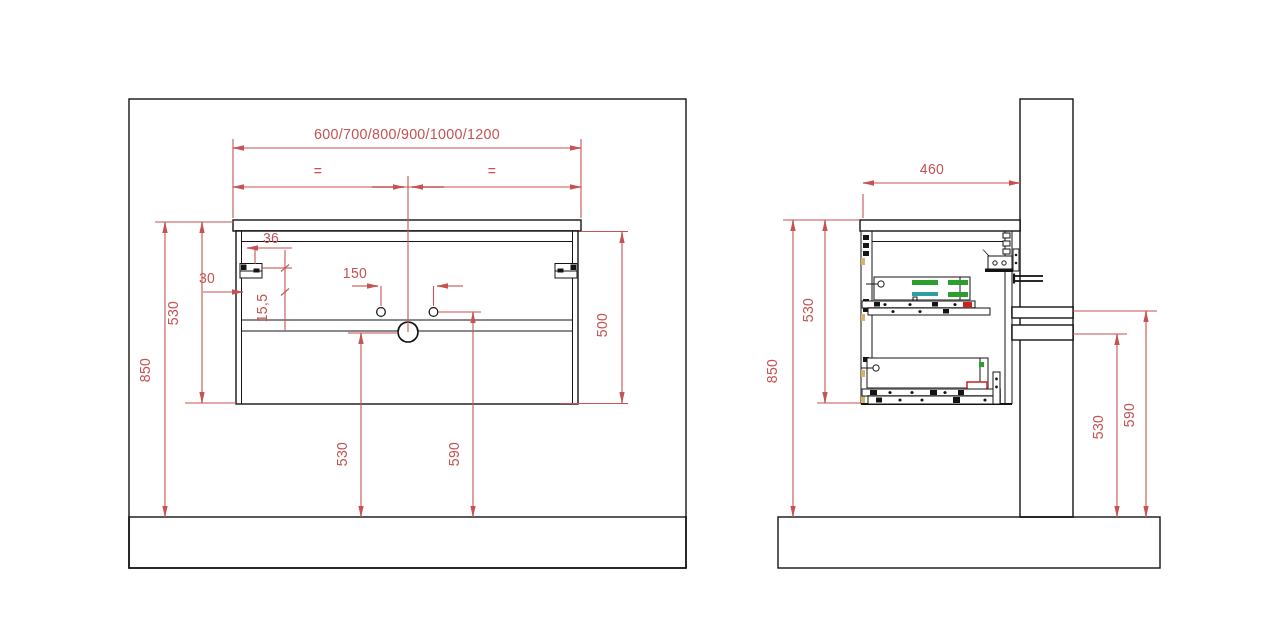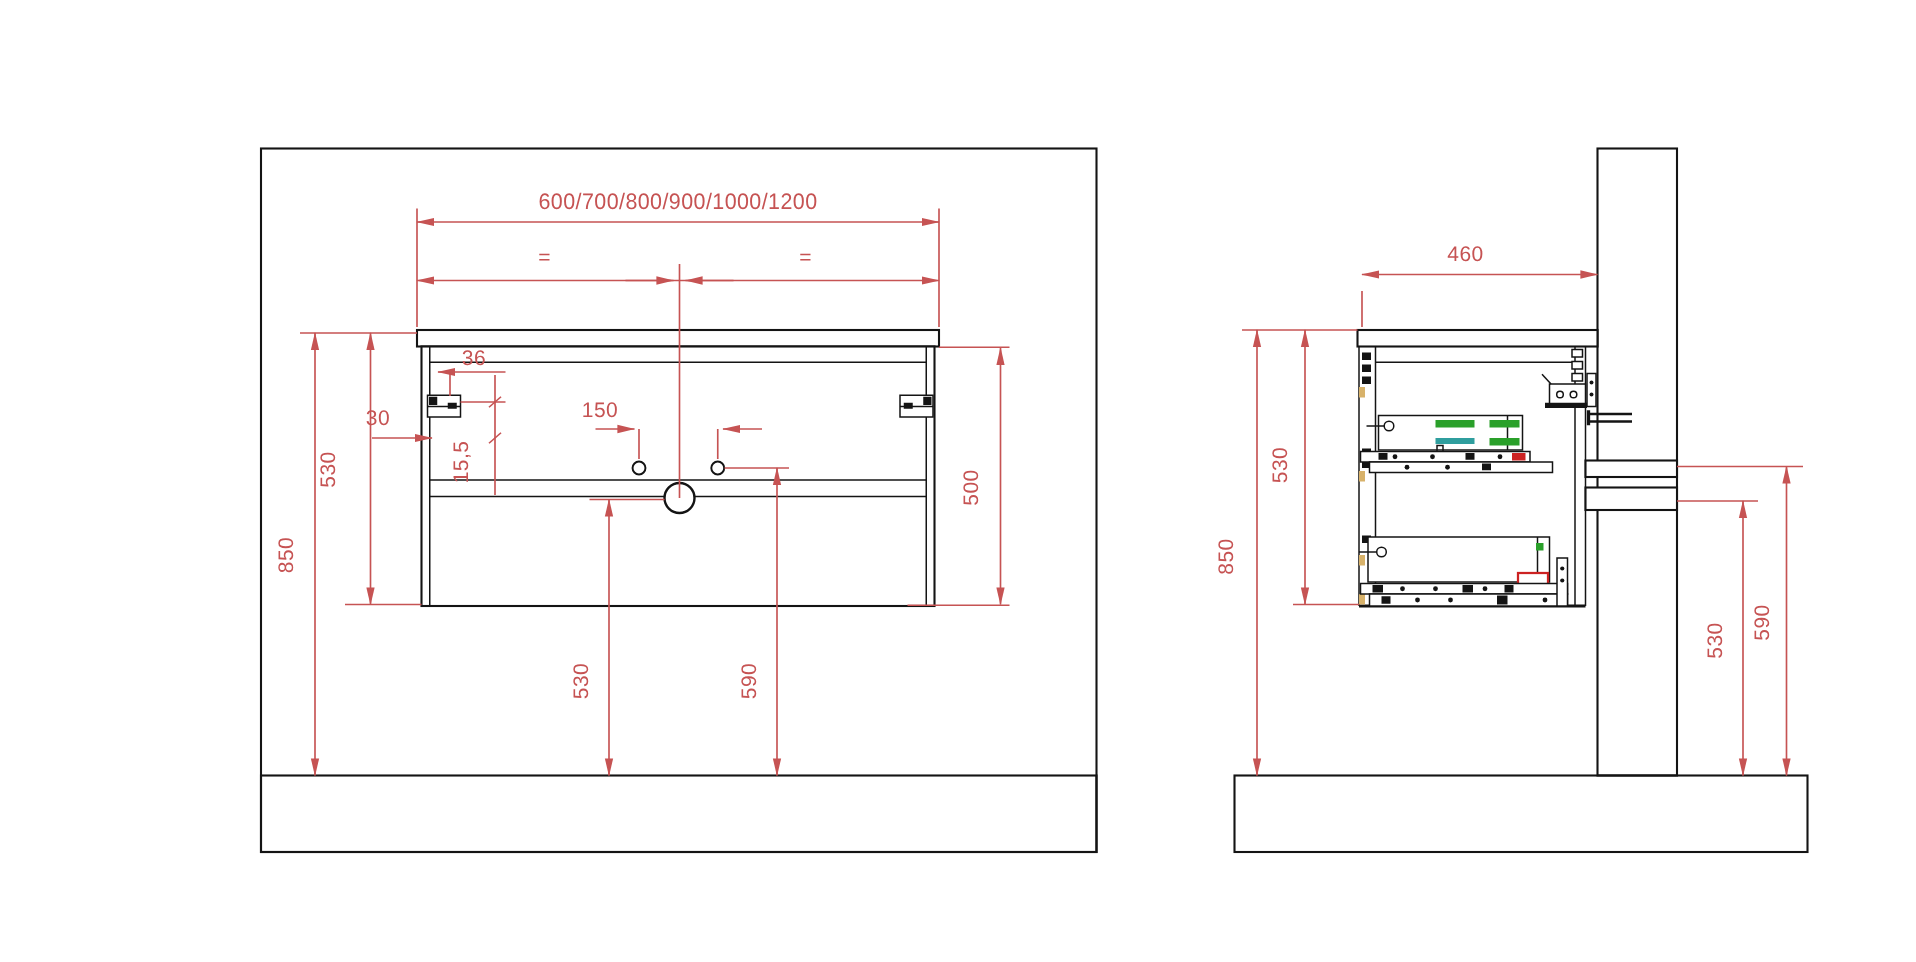--- a/index.html
+++ b/index.html
@@ -1,16 +1,16 @@
 <!DOCTYPE html>
 <html style="--dimension-red: #c65353; --hatch-red: #cf6b6b; --line-black: #141414; --accent-green: #2aa02a; --accent-teal: #2f9e9e; --accent-red: #cc2222; --accent-tan: #d8b26a; --background: #ffffff;"><head>
 <meta charset="utf-8">
 <style>
   html,body{margin:0;padding:0;background:var(--background,#fff);}
-  .stage{position:relative;width:1216px;height:641px;background:var(--background,#fff);font-family:"Liberation Sans",sans-serif;padding-left:45px;}
+  .stage{position:relative;width:1216px;height:641px;background:var(--background,#fff);font-family:"Liberation Sans",sans-serif;}
   svg{display:block;}
   .blk{stroke:var(--line-black,#141414);fill:none;stroke-width:1.4px;}
   .thin{stroke-width:1px;}
   .thick{stroke-width:2px;}
   .wfill{fill:#fff;}
   .solid{fill:var(--line-black,#141414);stroke:none;}
   .dot{fill:var(--line-black,#141414);stroke:none;}
   .dim{stroke:var(--dimension-red,#c65353);fill:none;stroke-width:1.1px;}
   .dim-label{font:14px "Liberation Sans",sans-serif;letter-spacing:.3px;
              fill:var(--dimension-red,#c65353);stroke:none;}

